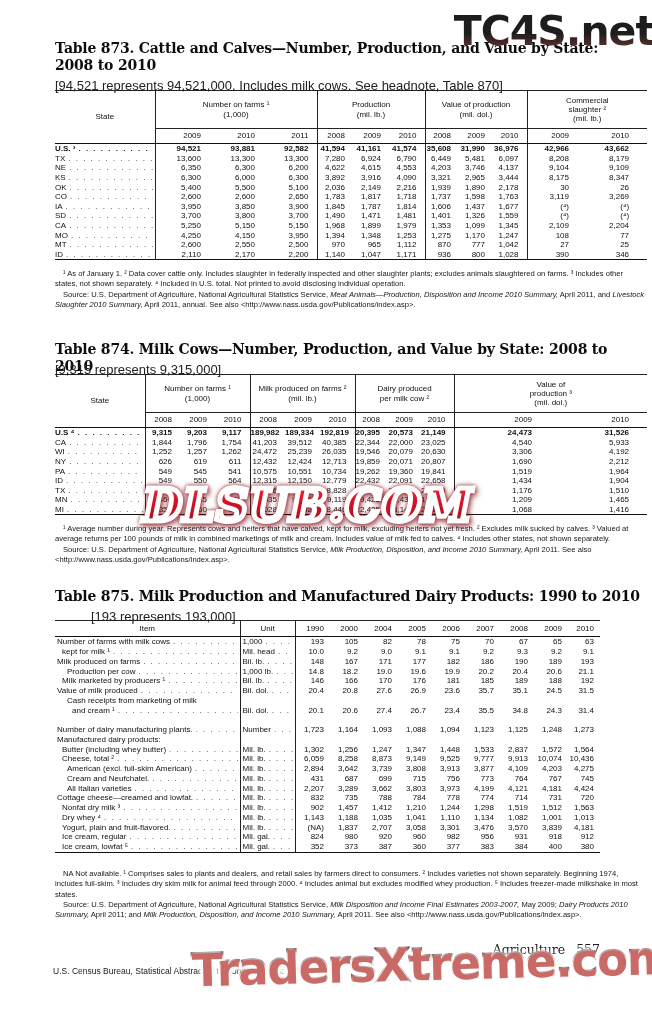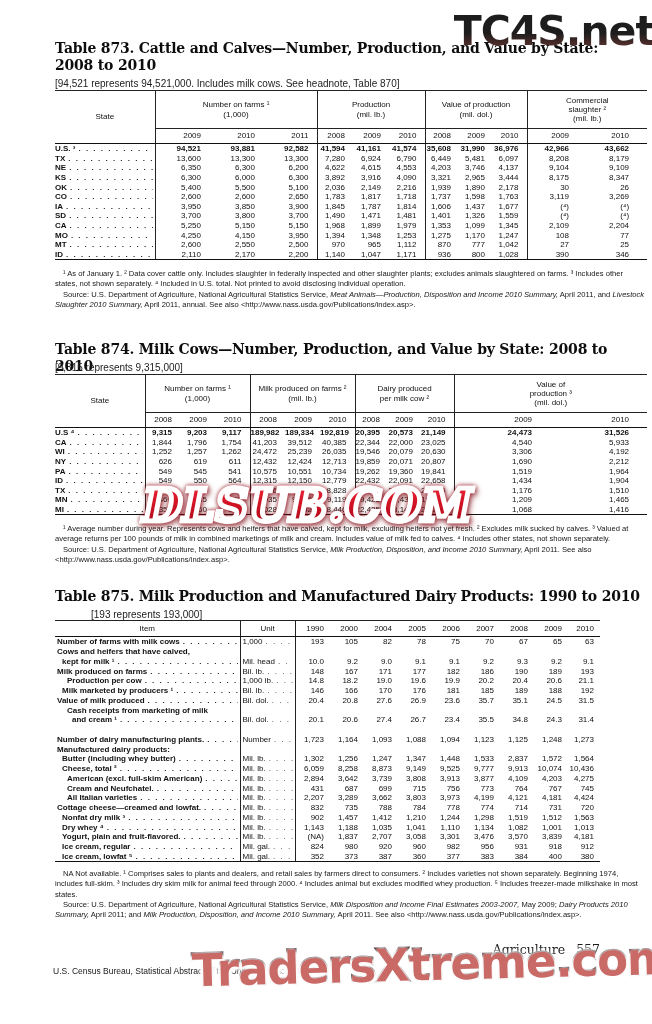--- a/index.html
+++ b/index.html
@@ -3,42 +3,42 @@
 <meta charset="utf-8">
 <style>
   html,body{margin:0;padding:0;background:#888;}
   .page{position:relative;width:652px;height:1024px;background:#ffffff;overflow:hidden;
         font-family:"Liberation Sans",sans-serif;color:#111;}
   .content{position:absolute;left:55px;top:0;width:592px;}
 
   
   .tbl-title{position:absolute;left:0;font-family:"DejaVu Serif",serif;font-weight:bold;
              font-size:14px;line-height:17px;white-space:pre-line;color:#0d0d0d;letter-spacing:-0.2px;}
-  .headnote{position:absolute;left:0;font-size:10px;color:#222;}
+  .headnote{position:absolute;left:0;font-size:13px;color:#222;}
   .fnblock{position:absolute;left:0;width:592px;font-size:7.6px;line-height:10.3px;color:#161616;}
   .fnblock p{margin:0;text-indent:8px;}
   .fnblock .it{font-style:italic;margin-top:26px;}
 
   
   table{border-collapse:collapse;table-layout:fixed;font-family:"Liberation Sans",sans-serif;
         font-size:8px;line-height:9.2px;color:#111;position:absolute;left:0;}
   th{font-weight:normal;padding:0;}
   td{padding:0;}
   .grp{white-space:pre-line;text-align:center;vertical-align:middle;
        border-bottom:1px solid #222;border-top:1.2px solid #222;height:37px;}
   .statehead{vertical-align:middle;text-align:center;border-top:1.2px solid #222;
              border-bottom:1.6px solid #111;}
   .yr{ text-align:right;padding-right:8px;border-bottom:1.6px solid #111;height:14px;}
   .sep{border-right:1px solid #222;}
   td.num,th.num{text-align:right;padding-right:8px;}
   .wide{padding-right:18px !important;}
   tbody td{height:9.6px;overflow:hidden;}
   tbody tr:last-child td{border-bottom:1.2px solid #111;}
   tr.bold td{font-weight:bold;}
-  td.state,td.item{overflow:hidden;font-weight:bold;}
+  td.state,td.item{overflow:hidden;}
   .leadrow{display:flex;align-items:baseline;overflow:hidden;}
   .lab{white-space:nowrap;}
   .dots{flex:1 1 auto;overflow:hidden;white-space:nowrap;margin:0 2px 0 3px;
         letter-spacing:1.5px;color:#222;}
   
   #table875{width:545px;}
   #table875 .hcell{border-top:1.1px solid #222;border-bottom:1.5px solid #111;
                    height:15px;vertical-align:middle;}
   #table875 th.hc{text-align:center;}
   #table875 th.yr875{text-align:right;padding-right:6px;}
@@ -637,37 +637,20 @@
             <td class="num">105</td>
             <td class="num">82</td>
             <td class="num">78</td>
             <td class="num">75</td>
             <td class="num">70</td>
             <td class="num">67</td>
             <td class="num">65</td>
             <td class="num">63</td>
           </tr>
           <tr>
-            <td class="item sep" style="padding-left: 2px;">
-              <span class="leadrow">
-                <span class="lab">Cows and heifers that have calved,</span>
-              </span>
-            </td>
-            <td class="unit sep" style="padding-left: 2px;"></td>
-            <td class="num"></td>
-            <td class="num"></td>
-            <td class="num"></td>
-            <td class="num"></td>
-            <td class="num"></td>
-            <td class="num"></td>
-            <td class="num"></td>
-            <td class="num"></td>
-            <td class="num"></td>
-          </tr>
-          <tr>
             <td class="item sep" style="padding-left: 7px;">
               <span class="leadrow">
                 <span class="lab">kept for milk ¹</span>
                 <span class="dots">. . . . . . . . . . . . . . . . . . . . . . . . . . . . . . . . . . . . . . . . . . . . . . . . . . . . . . . . . . . . . . . . . . . . . . . . . . . . . . . . </span>
               </span>
             </td>
             <td class="unit sep" style="padding-left: 2px;">
               <span class="leadrow">
                 <span class="lab">Mil. head</span>
                 <span class="dots">. . . . . . . . . . . . . . . . . . . . . . . . . . . . . . . . . . . . . . . . . . . . . . . . . . . . . . . . . . . . . . . . . . . . . . . . . . . . . . . . </span>

